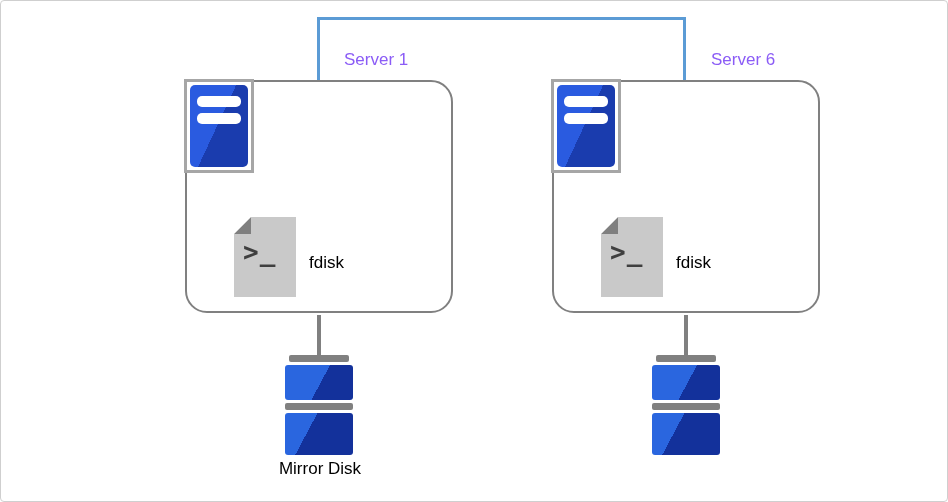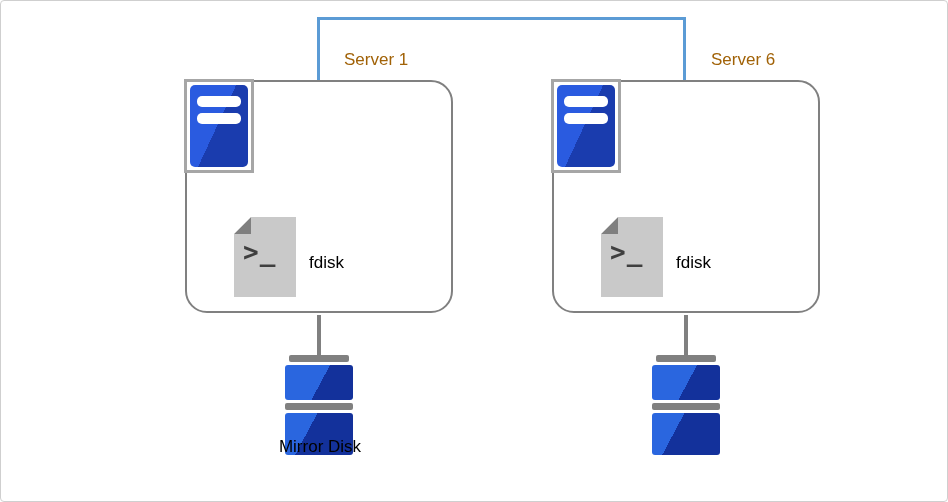--- a/index.html
+++ b/index.html
@@ -39,21 +39,21 @@
     height: 502px;
   }
   .group-1 { left: 183px; }
   .group-2 { left: 550px; }
 
   .server-label {
     position: absolute;
     top: 49px;
     left: 160px;
     font-size: 17px;
-    color: #a16207;
+    color: #8b5cf6;
     white-space: nowrap;
   }
 
   .server-box {
     position: absolute;
     top: 79px;
     left: 1px;
     width: 268px;
     height: 233px;
     border: 2px solid var(--box-border);
@@ -168,21 +168,21 @@
     margin-bottom: 3px;
   }
   .disk-platter.bottom {
     height: 42px;
     margin-bottom: 0;
     background: linear-gradient(118deg, var(--disk-blue-light) 36%, var(--disk-blue-dark) 36%);
   }
 
   .disk-label {
     position: absolute;
-    top: 436px;
+    top: 458px;
     left: 0;
     width: 272px;
     text-align: center;
     font-size: 17px;
     color: #000000;
   }
 </style>
 </head>
 <body>
 

